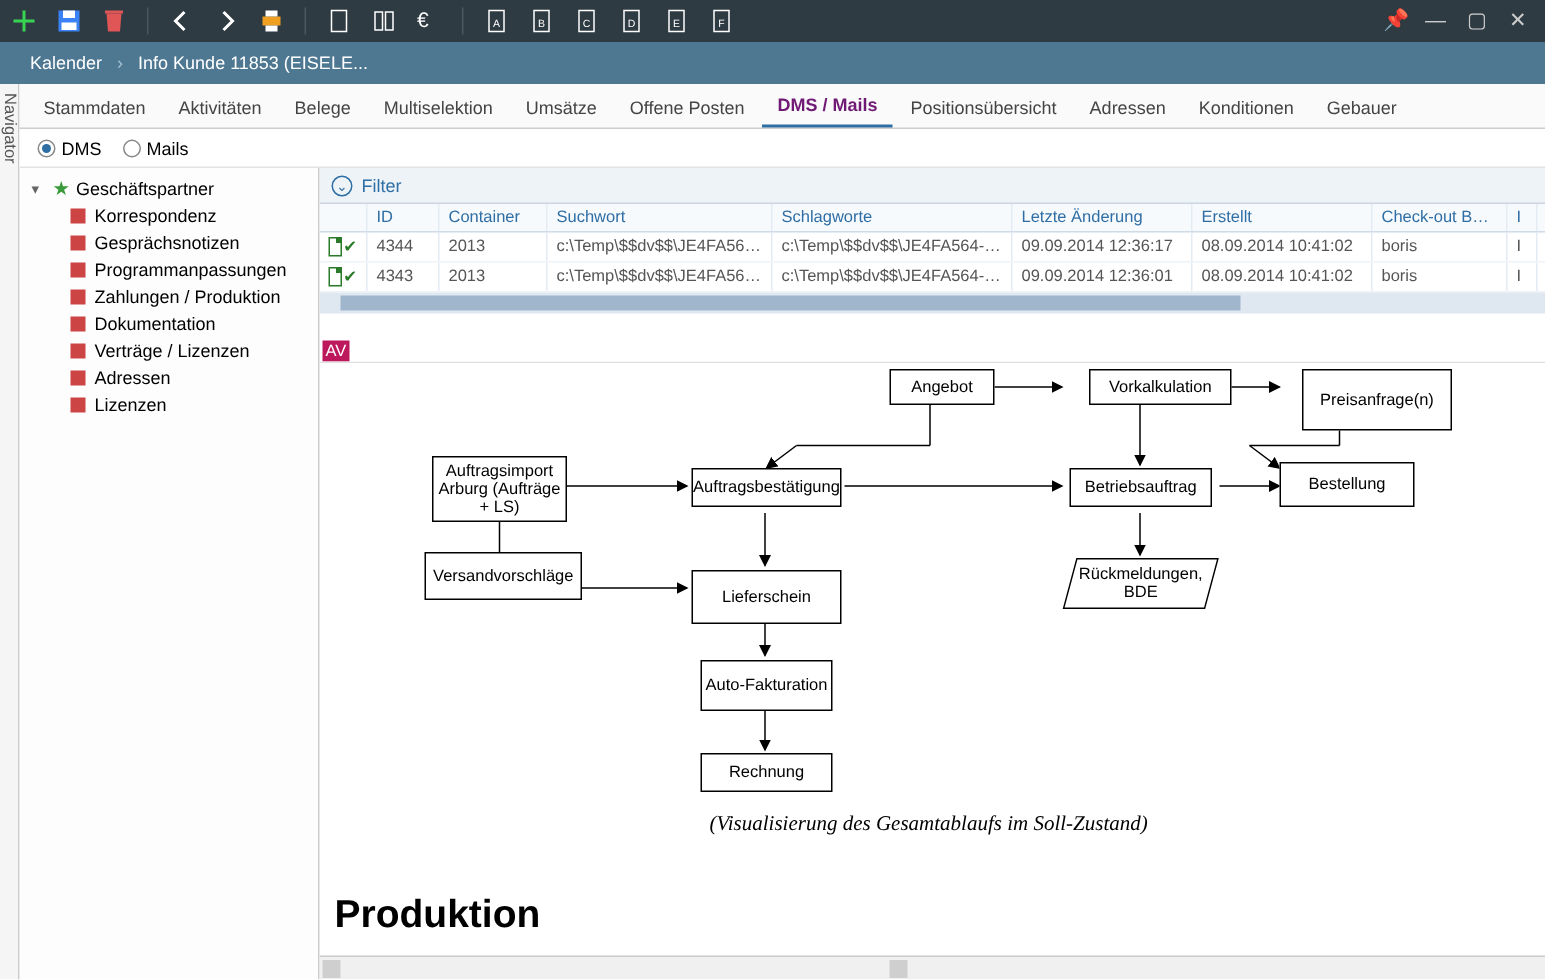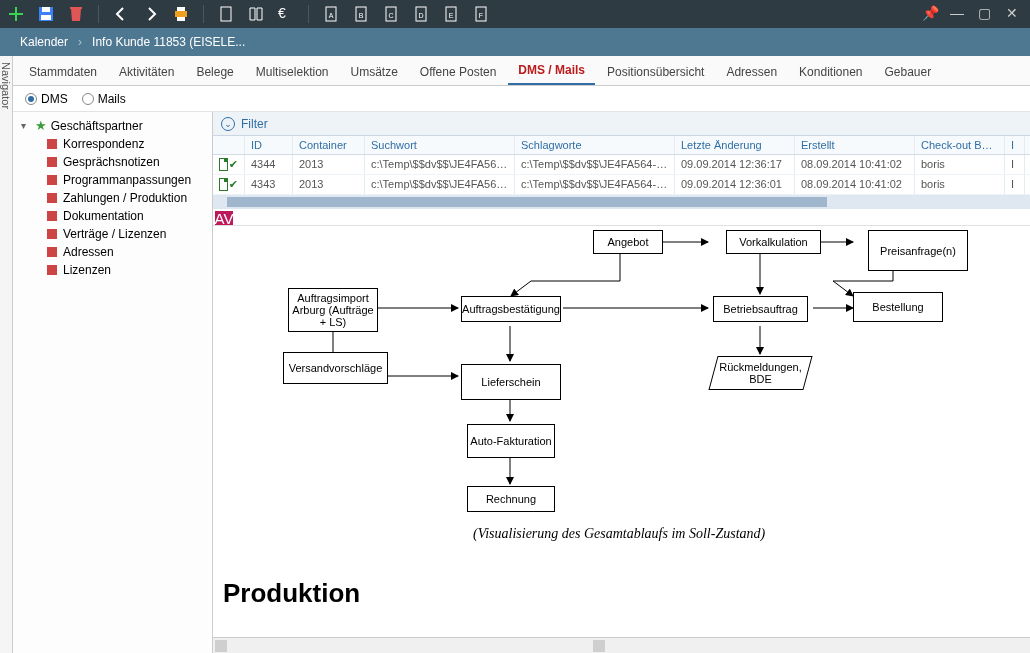--- a/index.html
+++ b/index.html
@@ -19,21 +19,21 @@
 .breadbar .sep2 { color: #a8c3d4; }
 
 
 .shell { display:flex; height: calc(653px - 56px); }
 .navstrip { width: 22px; background: #f5f5f5; border-right:1px solid #ccc; writing-mode: vertical-rl; text-orientation: mixed; font-size: 11px; padding-top: 6px; color:#555; text-align:left;}
 .content { flex:1; display:flex; flex-direction:column; }
 
 
 .maintabs { height: 30px; border-bottom:1px solid #ccc; display:flex; align-items:flex-end; padding: 0 6px; font-size:12px; gap:2px; background:#fafafa;}
 .maintabs .tab { padding: 6px 10px; color:#444; cursor:pointer; }
-.maintabs .tab.active { color:#b91c1c; border-bottom:2px solid #2f6ea5; font-weight:600;}
+.maintabs .tab.active { color:#701a75; border-bottom:2px solid #2f6ea5; font-weight:600;}
 
 
 .radiorow { height: 26px; display:flex; align-items:center; gap:14px; padding:0 12px; font-size:12px; border-bottom:1px solid #e3e3e3; background:#fff;}
 .radiorow label { display:flex; align-items:center; gap:4px; cursor:pointer;}
 .radiorow .radio { width:12px;height:12px;border:1px solid #888;border-radius:50%; display:inline-block; position:relative;}
 .radiorow .radio.checked::after{content:"";position:absolute;inset:2px;border-radius:50%;background:#2f6ea5;}
 
 
 .bodysplit { flex:1; display:flex; overflow:hidden;}
 .sidebar { width: 200px; border-right:1px solid #ccc; background:#fdfdfd; font-size:12px; padding:4px 0; overflow:auto;}
@@ -50,21 +50,21 @@
 
 
 .grid { font-size:11px; }
 .grid-head { display:flex; background:#f7fafd; border-bottom:1px solid #d0dbe6; color:#2f6ea5;}
 .grid-head div, .grid-row div { padding:3px 6px; overflow:hidden; white-space:nowrap; text-overflow:ellipsis; border-right:1px solid #e4ecf3;}
 .grid-row { display:flex; border-bottom:1px solid #eef3f8; color:#555;}
 .col-ico{width:32px;display:flex;align-items:center;justify-content:center;gap:1px;}
 .col-id{width:48px;} .col-cont{width:72px;} .col-such{width:150px;} .col-schlag{width:160px;} .col-la{width:120px;} .col-er{width:120px;} .col-user{width:90px;} .col-x{width:20px;}
 .hscroll{height:14px;background:#dfe8f0;position:relative;}
 .hscroll .thumb{position:absolute;left:14px;top:2px;height:10px;width:600px;background:#9fb6cd;}
-.avtag{width:18px;height:14px;background:#be185d;color:#fff;font-size:15px;display:flex;align-items:center;justify-content:center;margin:2px 0 0 2px;}
+.avtag{width:18px;height:14px;background:#be185d;color:#fff;font-size:11px;display:flex;align-items:center;justify-content:center;margin:18px 0 0 2px;}
 
 
 .diagram-wrap{flex:1;overflow:auto;position:relative;background:#fff;border-top:1px solid #e0e0e0;}
 .diagram{position:relative;width:960px;height:380px;}
 .box{position:absolute;border:1.2px solid #000;background:#fff;font-size:11px;display:flex;align-items:center;justify-content:center;text-align:center;padding:2px;}
 .para{transform:skewX(-15deg);} .para span{display:block;transform:skewX(15deg);}
 svg.arrows{position:absolute;inset:0;width:100%;height:100%;}
 .caption{position:absolute;font-style:italic;font-family:"Times New Roman",serif;font-size:14px;}
 .heading{position:absolute;font-size:26px;font-weight:700;font-family:Arial,sans-serif;}
 .diagram-outer{display:flex;flex:1;overflow:hidden;}

